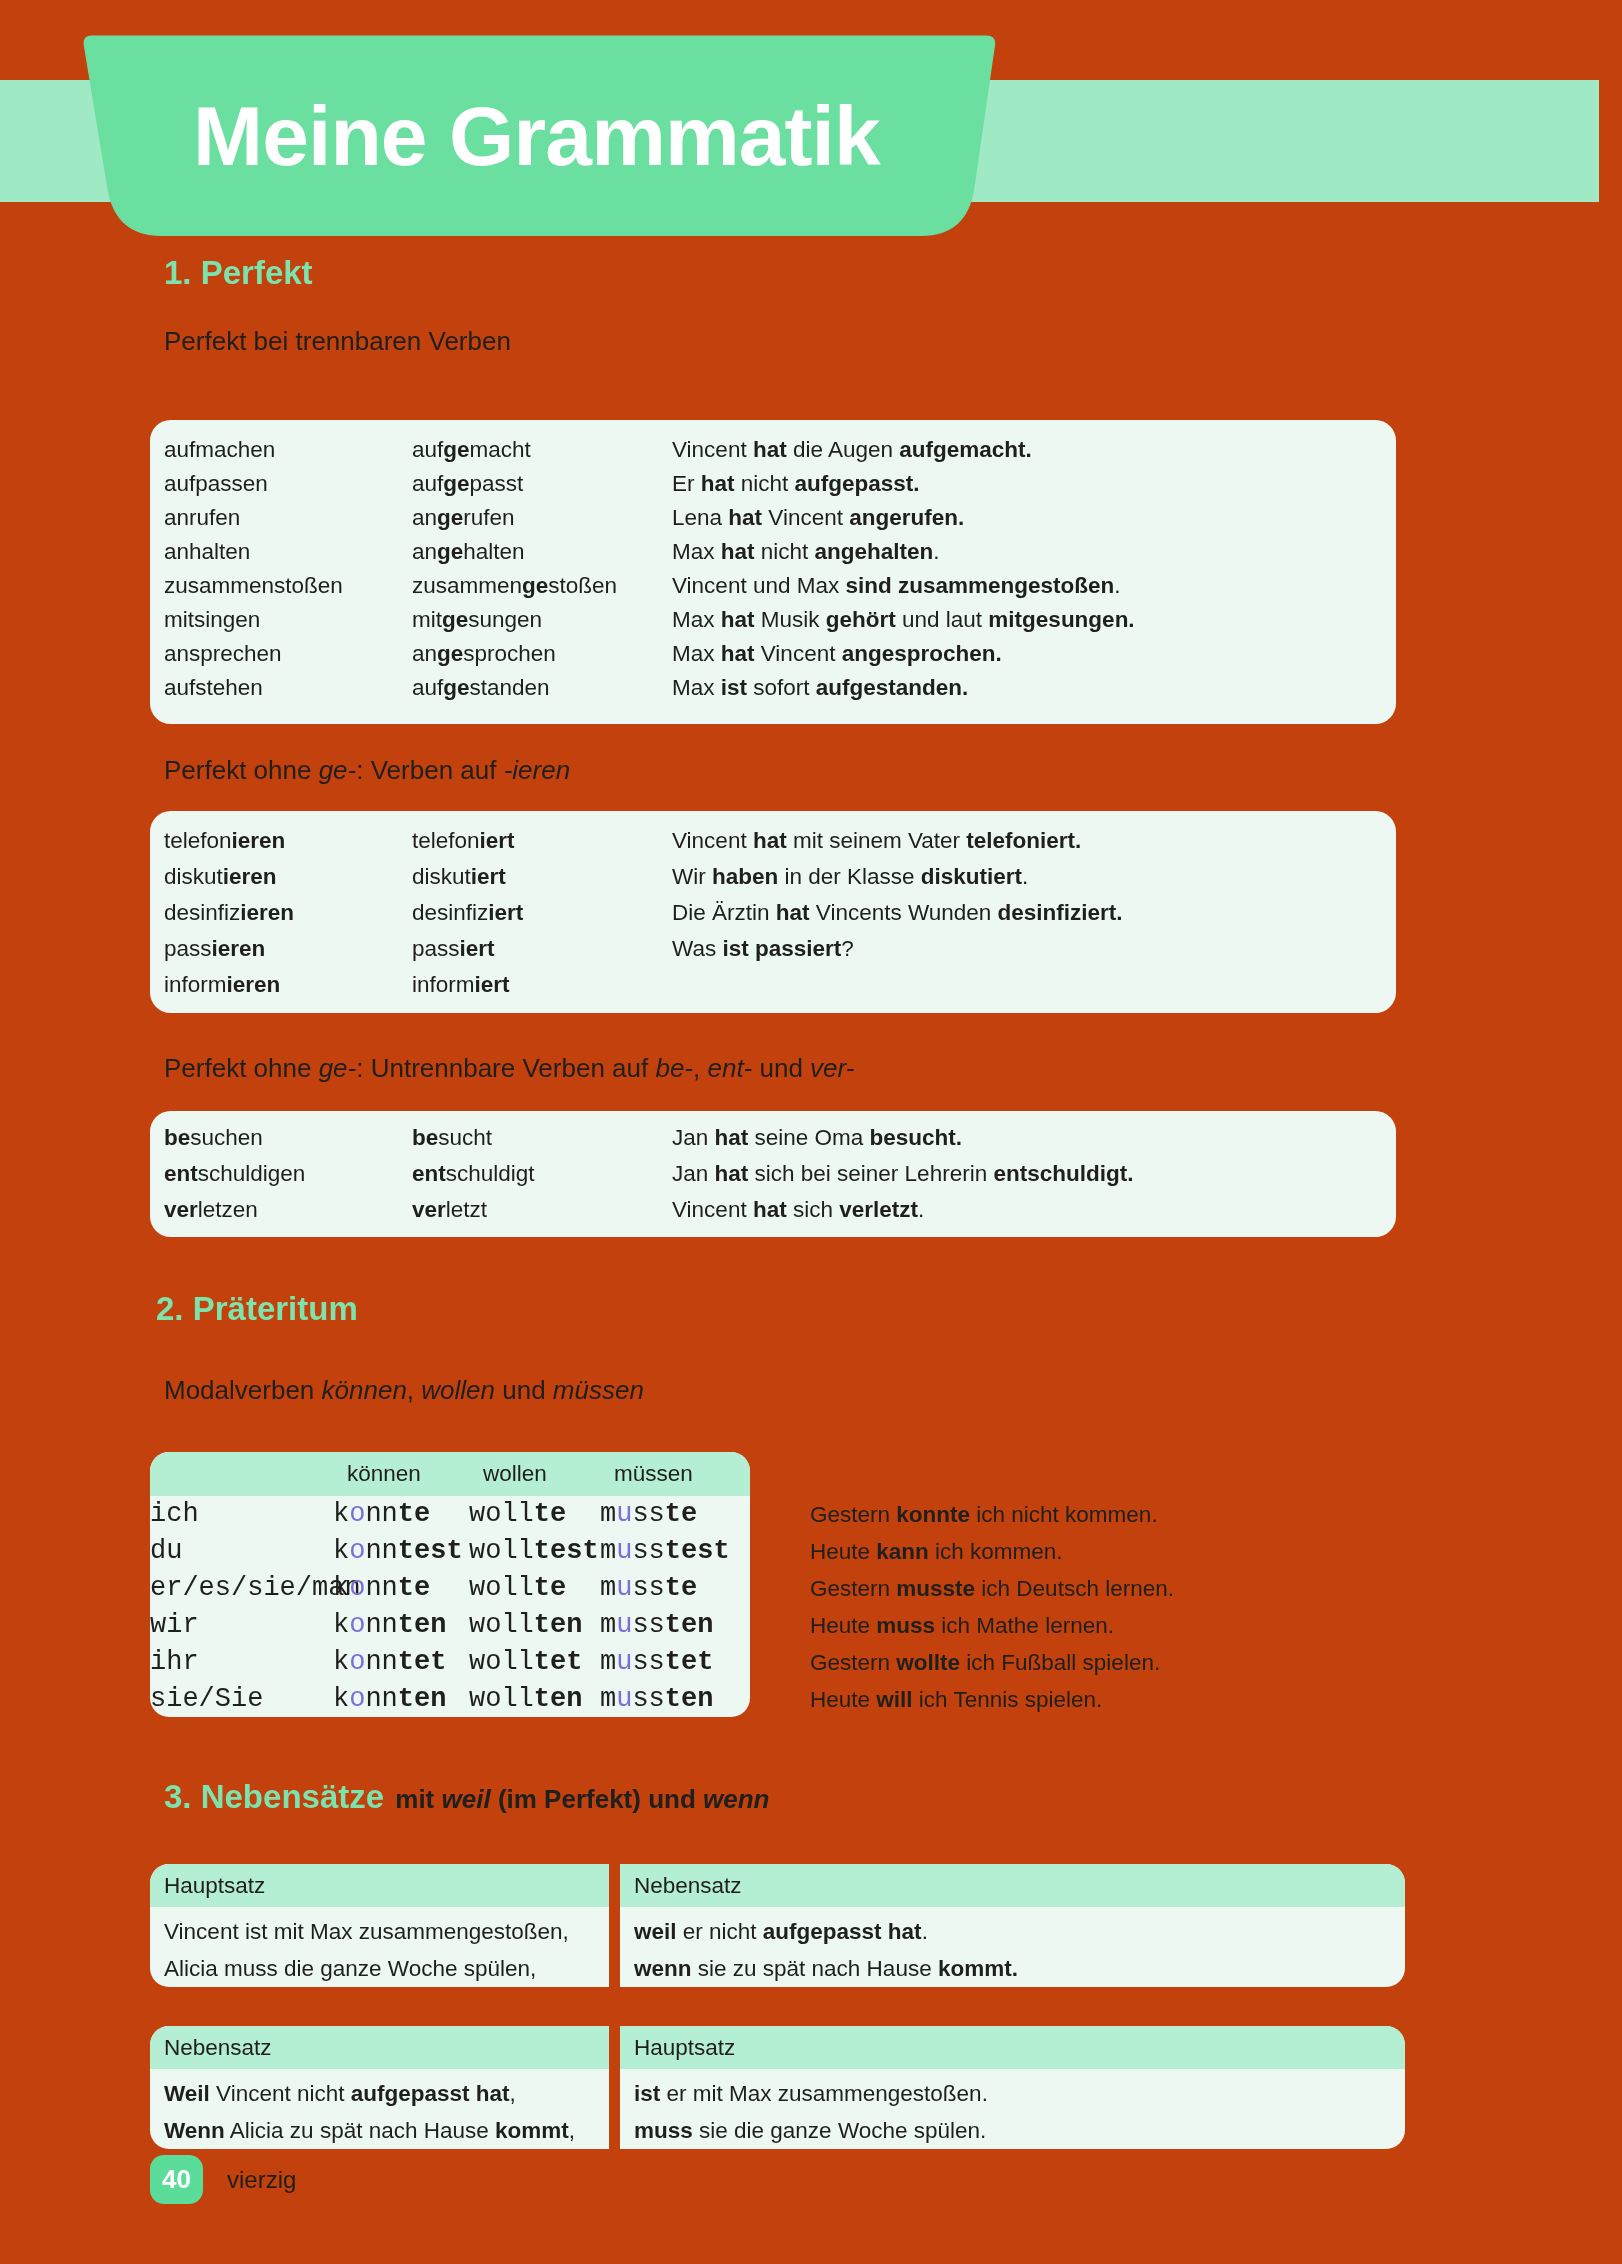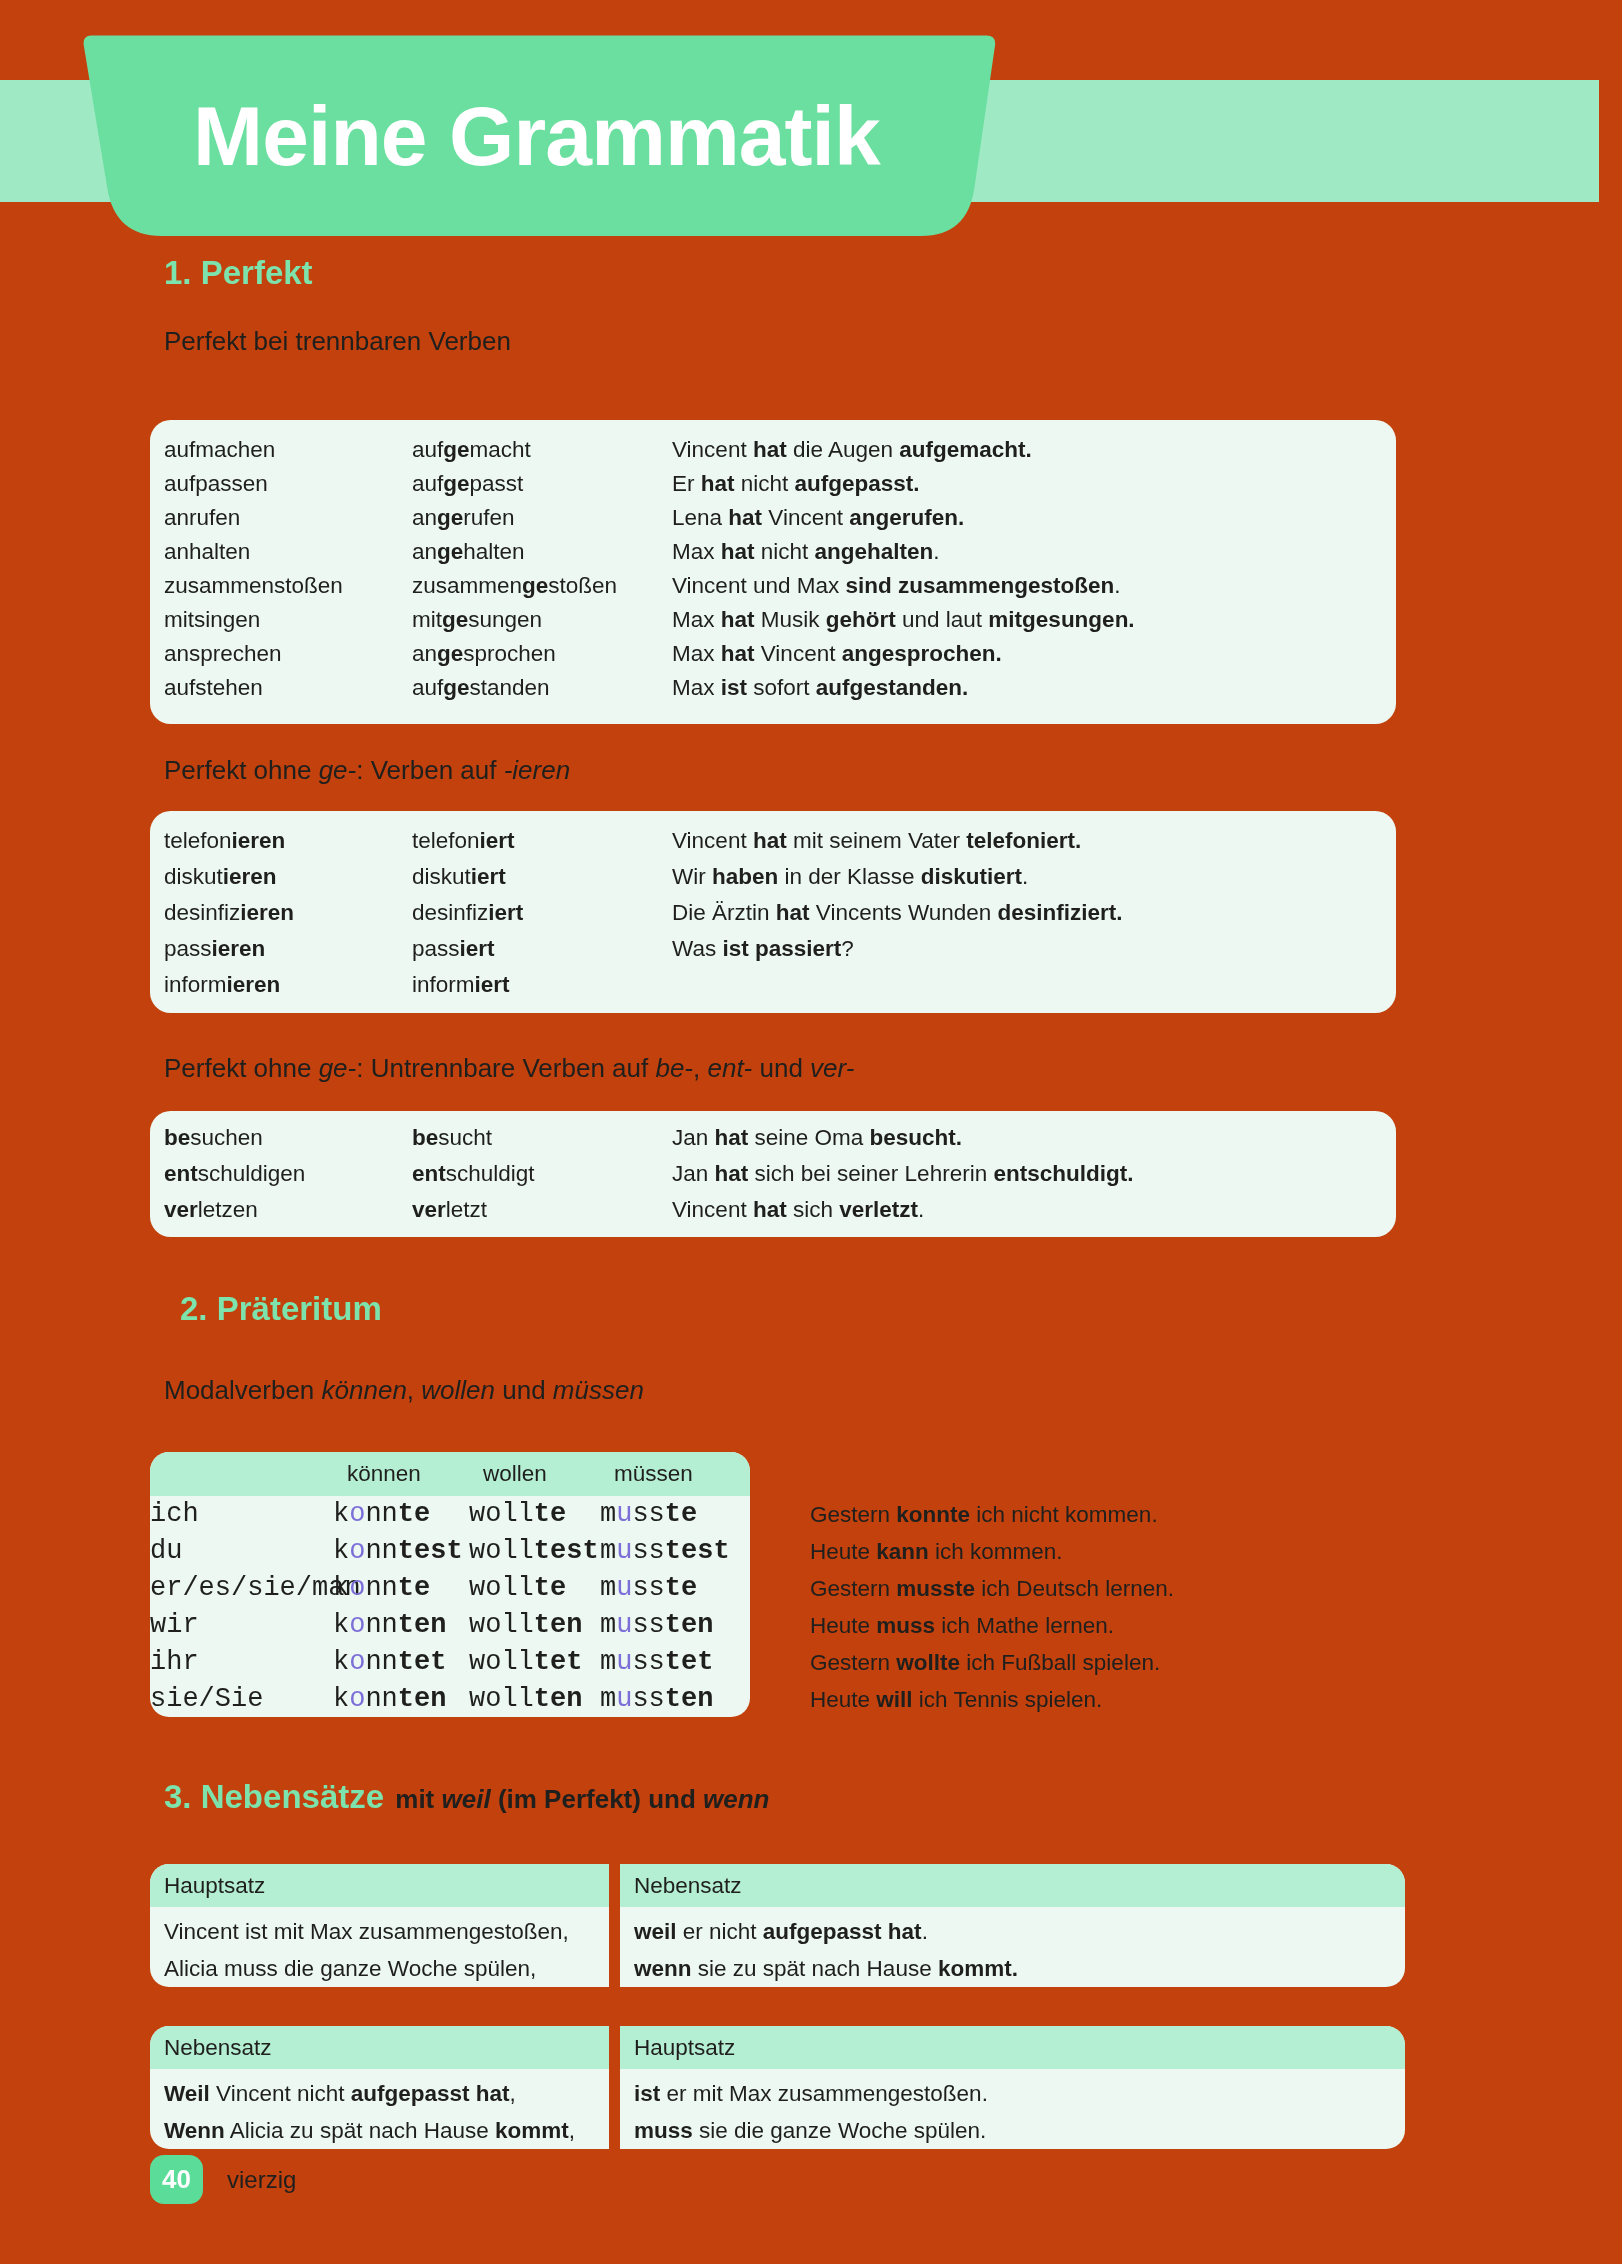--- a/index.html
+++ b/index.html
@@ -167,21 +167,21 @@
         <div><span>Jan </span><span class="f-b">hat</span><span> sich bei seiner Lehrerin </span><span class="f-b">entschuldigt.</span></div>
       </div>
 
       <div class="trow">
         <div><span class="f-b">ver</span><span>letzen</span></div>
         <div><span class="f-b">ver</span><span>letzt</span></div>
         <div><span>Vincent </span><span class="f-b">hat</span><span> sich </span><span class="f-b">verletzt</span><span>.</span></div>
       </div>
     </div>
 
-  <div class="h-green" style="left:180px;top:1291px;">2. Präteritum</div>
+  <div class="h-green" style="left:156px;top:1291px;">2. Präteritum</div>
   <div class="sub" style="left:164px;top:1375px;"><span>Modalverben </span><span class="f-i">können</span><span>, </span><span class="f-i">wollen</span><span> und </span><span class="f-i">müssen</span></div>
 
   <div class="modal-box">
     <div class="modal-head">
       <div></div>
       <div>können</div>
       <div>wollen</div>
       <div>müssen</div>
     </div>
     <div class="modal-rows">

